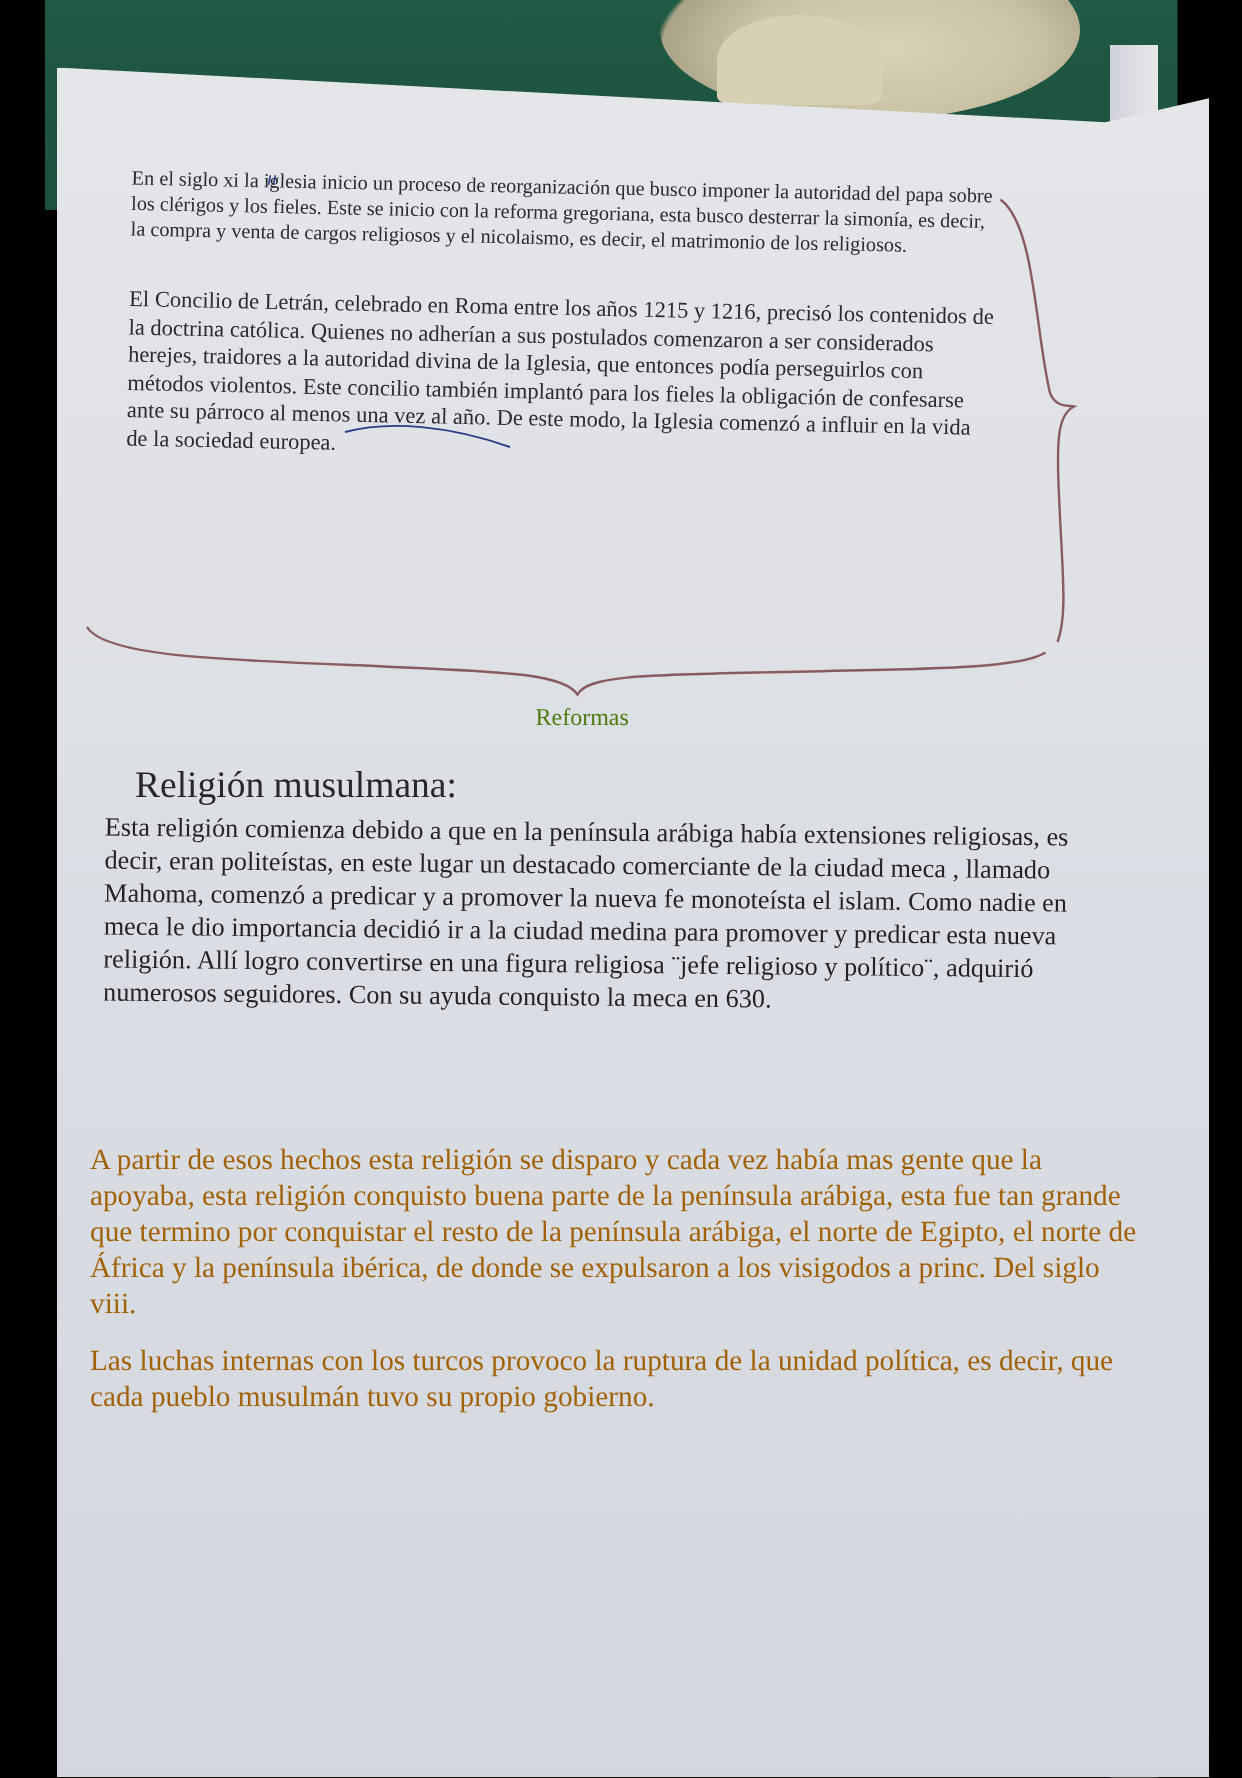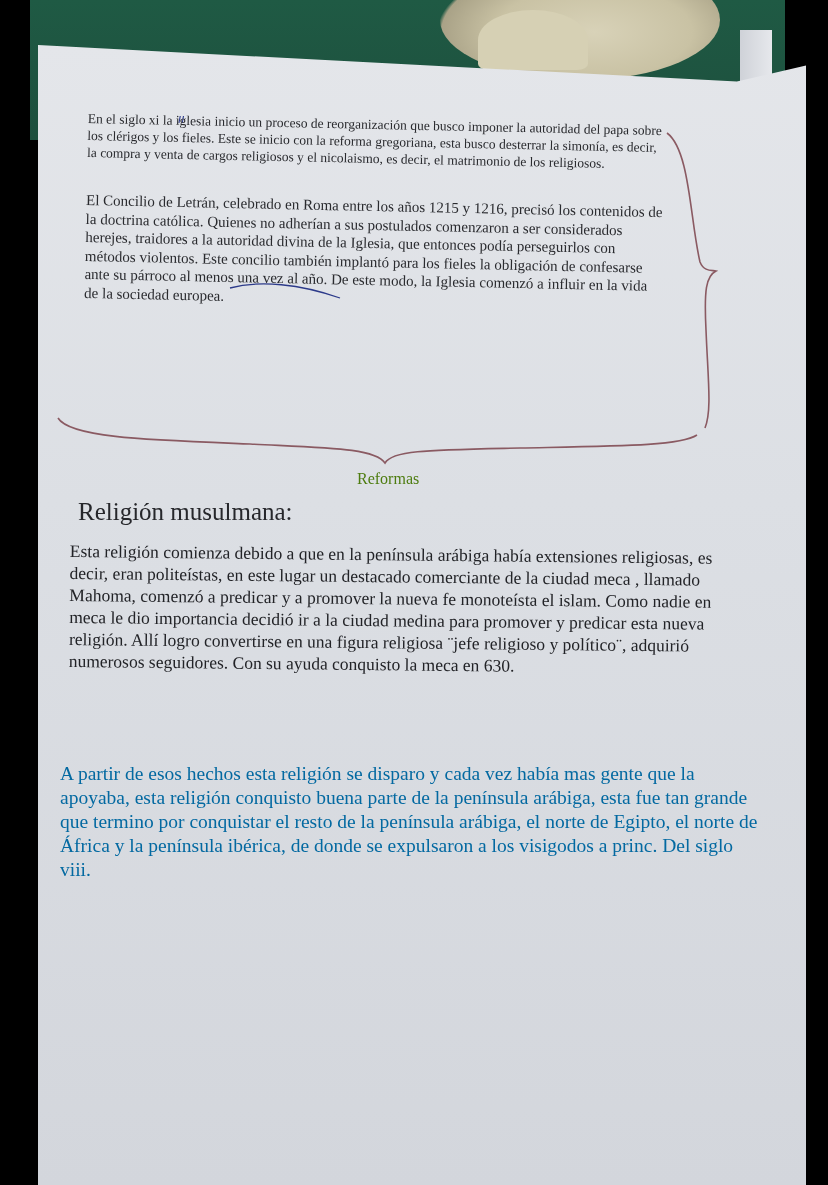--- a/index.html
+++ b/index.html
@@ -51,21 +51,21 @@
     position: absolute; left: 74px; top: 494px; font-size: 25px; color: #26272b;
   }
   .body-block {
     position: absolute; left: 70px; top: 540px; width: 650px;
     font-size: 17.5px; line-height: 22px; color: #222327;
     transform: rotate(0.6deg); transform-origin: left top;
   }
   .body-block p { margin: 0 0 12px 0; }
   .body-block2 {
     position: absolute; left: 60px; top: 762px; width: 700px;
-    font-size: 19.5px; line-height: 24px; color: #0369a1;
+    font-size: 19.5px; line-height: 24px; color: #a16207;
   }
   .body-block2 p { margin: 0 0 14px 0; }
 </style>
 </head>
 <body>
 
 <div class="backdrop-green"></div>
 <div class="backdrop-fan"></div>
 <div class="backdrop-fan2"></div>
 <div class="page-back"></div>
@@ -83,21 +83,22 @@
 
   <path d="M667 133 C 690 150, 690 220, 700 262 C 704 272, 712 270, 716 271 C 706 276, 704 290, 706 330 C 708 380, 712 410, 705 428" fill="none" stroke="#8a5a62" stroke-width="1.6"></path>
 
   <path d="M58 418 C 70 438, 150 440, 250 444 C 330 448, 375 448, 385 463 C 392 450, 430 450, 520 448 C 620 446, 680 446, 697 435" fill="none" stroke="#8a5a62" stroke-width="1.6"></path>
 
   <path d="M230 288 C 260 280, 300 284, 340 298" fill="none" stroke="#2c3a8a" stroke-width="1.3"></path>
 </svg>
 
 <div class="reformas">Reformas</div>
 
-<h2 class="section-title" style="margin:4px;font-weight:normal;">Religión musulmana:</h2>
+<h2 class="section-title" style="margin:16px;font-weight:normal;">Religión musulmana:</h2>
 
 <div class="body-block">
   <p>Esta religión comienza debido a que en la península arábiga había extensiones religiosas, es decir, eran politeístas, en este lugar un destacado comerciante de la ciudad meca , llamado Mahoma, comenzó a predicar y  a promover la nueva fe monoteísta el islam. Como nadie en meca le dio importancia decidió ir a la ciudad medina para promover y predicar esta nueva religión. Allí logro convertirse en una figura religiosa ¨jefe religioso y político¨, adquirió numerosos seguidores. Con su ayuda conquisto la meca en 630.</p>
 </div>
 
 <div class="body-block2">
   <p>A partir de esos hechos esta religión se disparo y cada vez había mas gente que la apoyaba, esta religión conquisto buena parte de la península arábiga, esta fue tan grande que termino por conquistar el resto de la península arábiga, el norte de Egipto, el norte de África y la península ibérica, de donde se expulsaron a los visigodos a princ. Del siglo viii.</p>
+  <p>Las luchas internas con los turcos provoco la ruptura de la unidad política, es decir, que cada pueblo musulmán tuvo su propio gobierno.</p>
 </div>
 
 </body></html>

